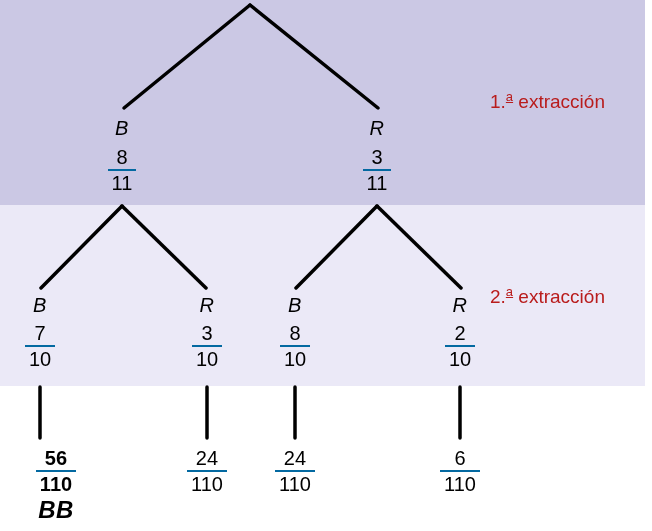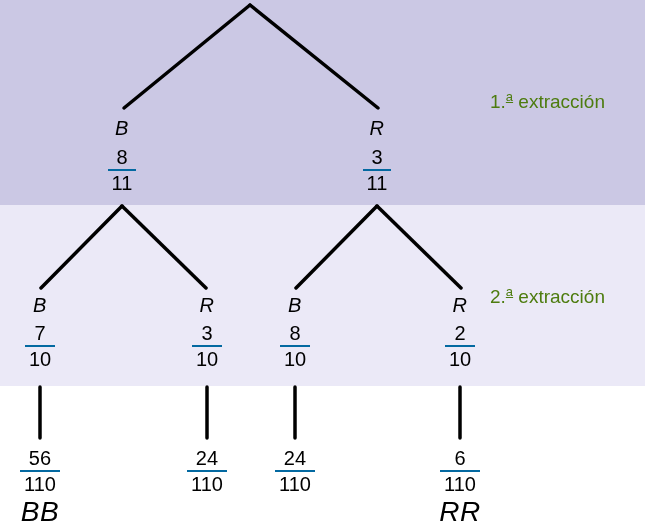--- a/index.html
+++ b/index.html
@@ -66,21 +66,21 @@
     display: block;
     padding: 0 4px 1px 4px;
   }
   .frac .den {
     display: block;
     border-top: 2px solid #0369a1;
     padding: 1px 4px 0 4px;
   }
   .outcome-label {
     font-style: italic;
-    font-size: 28px;
+    font-size: 24px;
     font-family: "Liberation Sans", sans-serif;
     letter-spacing: 0.5px;
     display: block;
     margin-top: 2px;
   }
   
   .level1-node {
     width: 80px;
     top: 118px;
   }
@@ -94,21 +94,21 @@
   
   .outcome-node {
     width: 80px;
     top: 447px;
   }
   
   .stage-caption {
     position: absolute;
     left: 490px;
     font-size: 19px;
-    color: #4d7c0f;
+    color: #b91c1c;
     font-family: "Liberation Sans", sans-serif;
     white-space: nowrap;
   }
   .stage-caption .ord {
     font-size: 13px;
     vertical-align: super;
     text-decoration: underline;
     line-height: 0;
   }
   .caption-1 { top: 91px; }
@@ -182,21 +182,21 @@
   </div>
 
   <div class="node level2-node" style="left:420px;">
     <span class="node-letter">R</span>
     <span class="frac">
       <span class="num">2</span>
       <span class="den">10</span>
     </span>
   </div>
 
-  <div class="node outcome-node" style="left:0px;">
+  <div class="node outcome-node" style="left:16px;font-weight:bold;">
     <span class="frac">
       <span class="num">56</span>
       <span class="den">110</span>
     </span>
     <span class="outcome-label">BB</span>
   </div>
 
   <div class="node outcome-node" style="left:167px;">
     <span class="frac">
       <span class="num">24</span>
@@ -209,20 +209,19 @@
       <span class="num">24</span>
       <span class="den">110</span>
     </span>
   </div>
 
   <div class="node outcome-node" style="left:420px;">
     <span class="frac">
       <span class="num">6</span>
       <span class="den">110</span>
     </span>
-    <span class="outcome-label">RR</span>
   </div>
 
   <div class="stage-caption caption-1"><span>1.</span><span class="ord">a</span><span> extracción</span></div>
 
   <div class="stage-caption caption-2"><span>2.</span><span class="ord">a</span><span> extracción</span></div>
 
 </div>
 
 </body></html>

